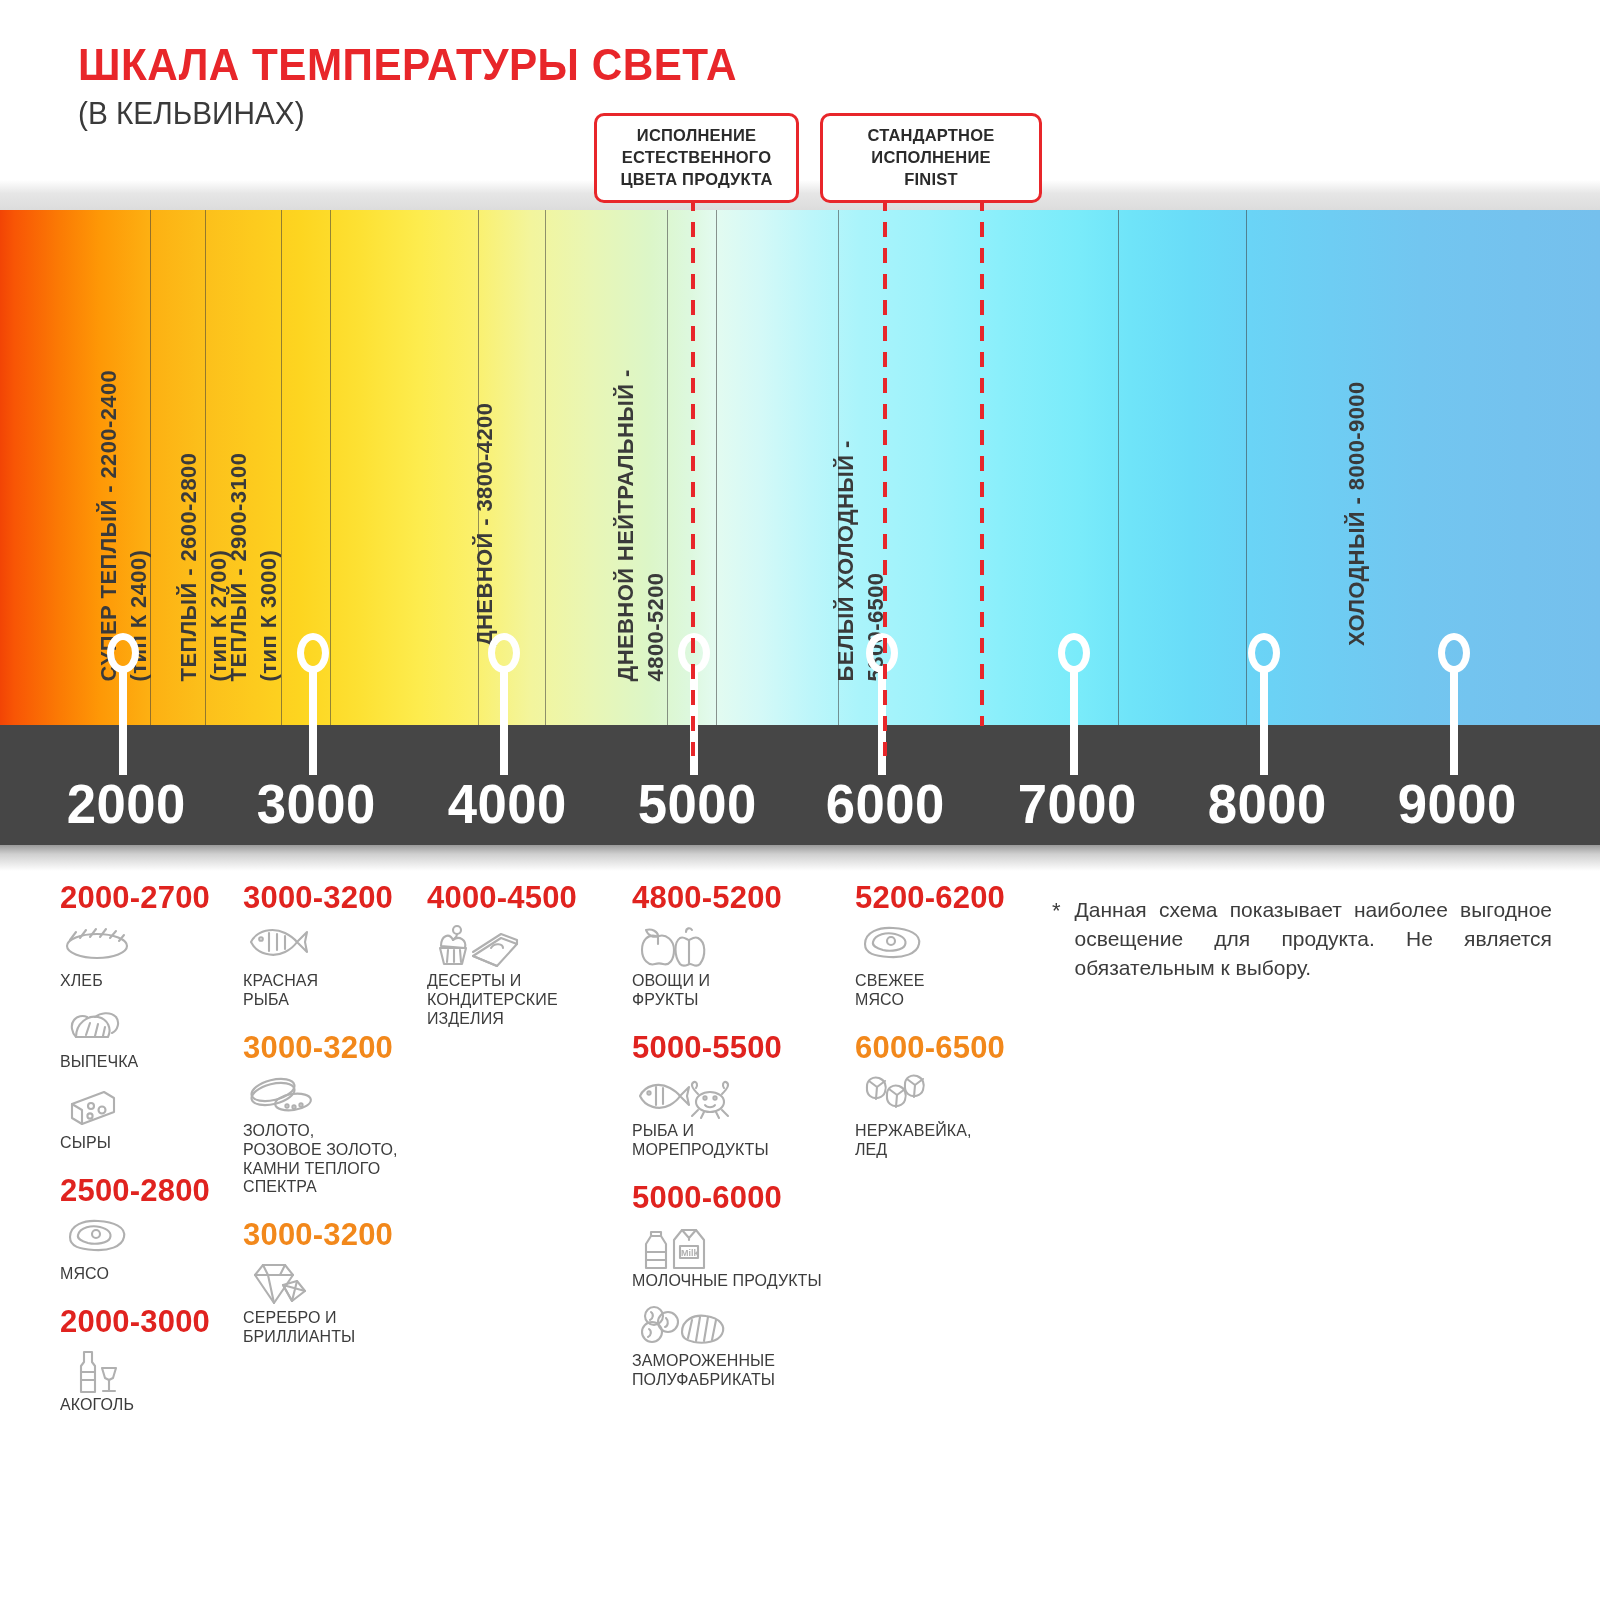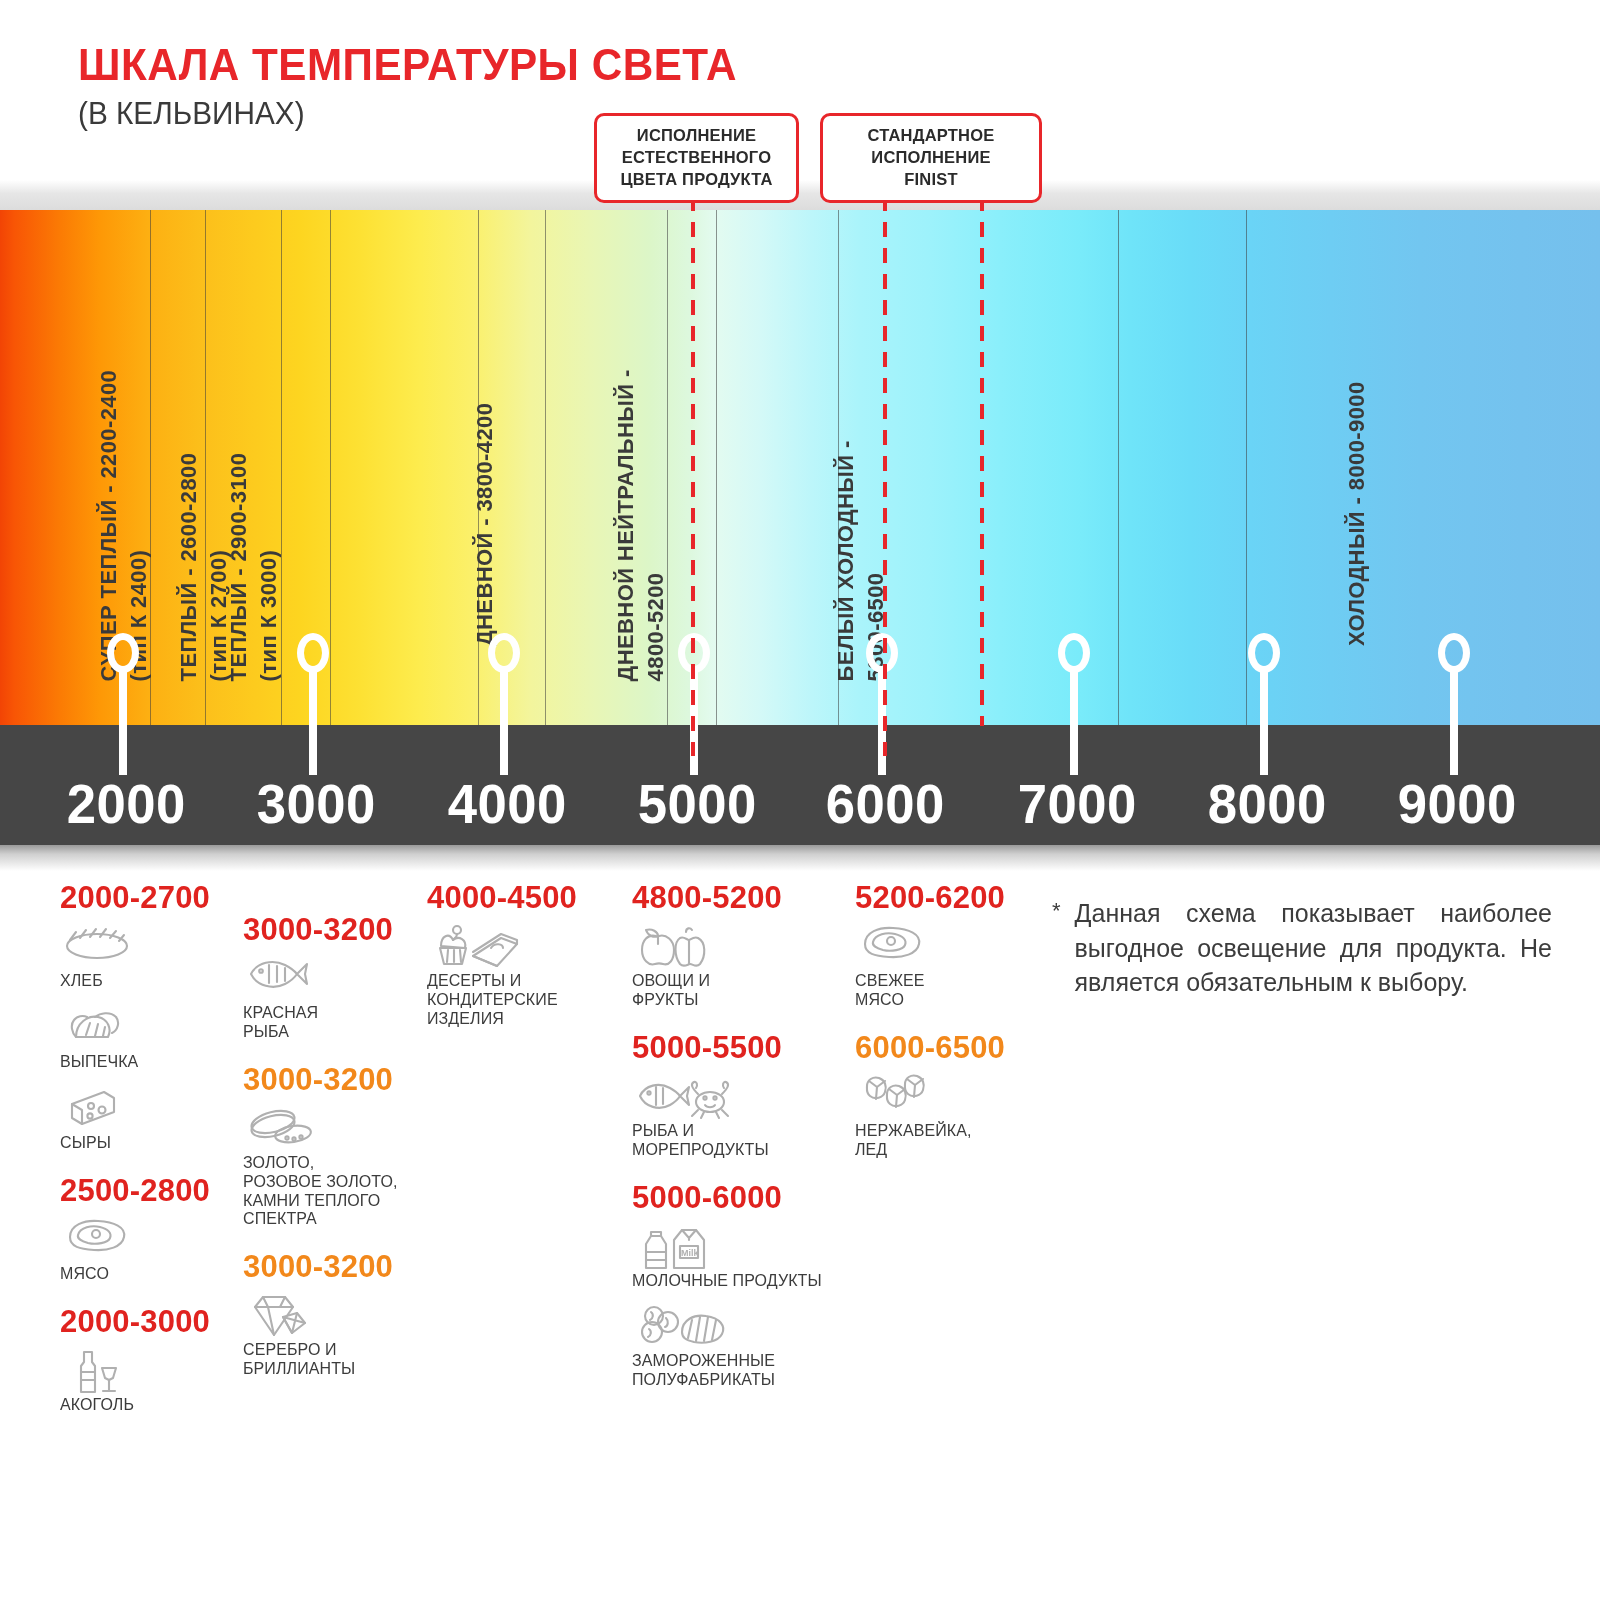--- a/index.html
+++ b/index.html
@@ -170,21 +170,21 @@
     letter-spacing: 0.1px;
   }
 
   
   #footnote {
     position: absolute; left: 1052px; top: 896px; width: 500px;
     display: flex; gap: 14px;
   }
   #footnote .star { font-size: 22px; color: #3c3c3c; line-height: 1.35; }
   #footnote .body {
-    font-size: 25px; color: #3c3c3c; line-height: 1.38;
+    font-size: 21px; color: #3c3c3c; line-height: 1.38;
     text-align: justify; text-align-last: left;
   }
 </style>
 </head>
 <body>
 
 <div id="stage">
 
   <div class="title">ШКАЛА ТЕМПЕРАТУРЫ СВЕТА</div>
   <div class="subtitle">(В КЕЛЬВИНАХ)</div>
@@ -352,21 +352,21 @@
                 <path d="M20 6 L28 6 L28 16 L31 20 L31 46 L17 46 L17 20 L20 16 Z" style="fill:none;stroke:#b0b0b0;stroke-width:2.1;stroke-linejoin:round;stroke-linecap:round"></path>
                 <path d="M17 26 L31 26 M17 34 L31 34" style="fill:none;stroke:#b0b0b0;stroke-width:2.1;stroke-linejoin:round;stroke-linecap:round"></path>
                 <path d="M38 22 L52 22 L49 32 L45 34 L41 32 Z" style="fill:none;stroke:#b0b0b0;stroke-width:2.1;stroke-linejoin:round;stroke-linecap:round"></path>
                 <path d="M45 34 L45 44 M39 45 L51 45" style="fill:none;stroke:#b0b0b0;stroke-width:2.1;stroke-linejoin:round;stroke-linecap:round"></path>
               </svg>
             </span>
             <div class="ltext">АКОГОЛЬ</div>
           </div>
         </div>
       </div>
-    <div class="lcol" id="lcol-1" style="left:243px; width:245px;margin-top:32px;">
+    <div class="lcol" id="lcol-1" style="left:243px; width:245px;">
         <div class="lgroup">
           <div class="lrange red">3000-3200</div>
           <div class="litem">
             <span class="licon">
               <svg width="64" height="40" viewBox="0 0 64 40">
                 <path d="M4 20 C10 8 26 5 38 11 C46 15 50 20 50 20 C50 20 46 26 38 30 C26 36 10 32 4 20 Z" style="fill:none;stroke:#b0b0b0;stroke-width:2.1;stroke-linejoin:round;stroke-linecap:round"></path>
                 <path d="M50 20 L60 10 L58 20 L60 30 Z" style="fill:none;stroke:#b0b0b0;stroke-width:2.1;stroke-linejoin:round;stroke-linecap:round"></path>
                 <circle cx="14" cy="17" r="1.8" style="fill:none;stroke:#b0b0b0;stroke-width:2.1;stroke-linejoin:round;stroke-linecap:round"></circle>
                 <path d="M22 11 L22 29 M30 12 L30 28 M38 14 L38 27" style="fill:none;stroke:#b0b0b0;stroke-width:2.1;stroke-linejoin:round;stroke-linecap:round"></path>
               </svg>

